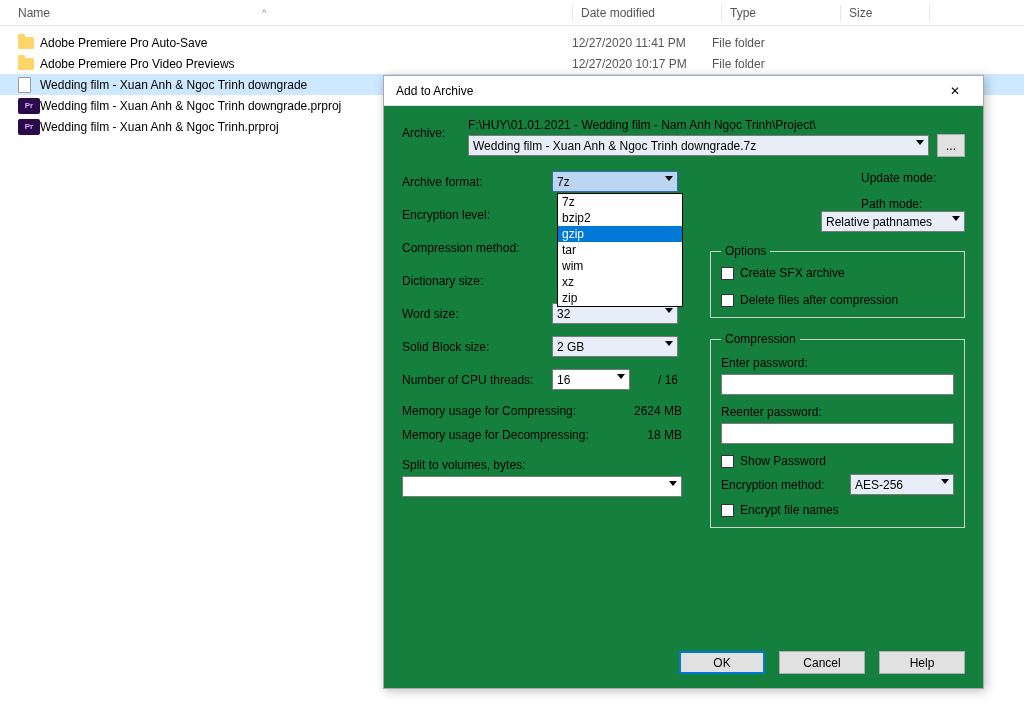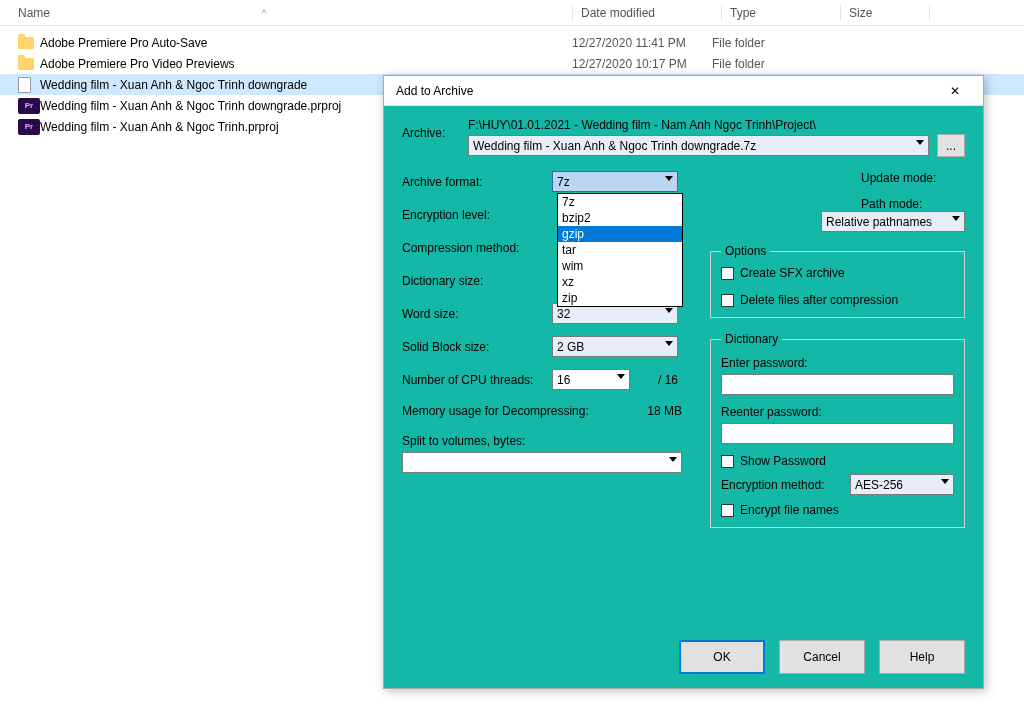--- a/index.html
+++ b/index.html
@@ -16,21 +16,21 @@
   .row.selected { background: #cde8ff; }
   .row .icon-cell { width: 22px; display: flex; align-items: center; }
   .folder-icon { width: 16px; height: 12px; background: #ffd56b; border-radius: 1px; position: relative; }
   .folder-icon::before { content: ""; position: absolute; top: -3px; left: 0; width: 7px; height: 3px; background: #ffd56b; border-radius: 1px 1px 0 0; }
   .file-icon { width: 13px; height: 16px; background: #fff; border: 1px solid #999; border-radius: 1px; }
   .pr-icon { width: 40px; height: 16px; background: #2a0a4a; color: #d9a8ff; font-size: 8px; font-weight: bold; display: flex; align-items: center; justify-content: center; border-radius: 2px; }
   .row .name-cell { flex: 0 0 532px; }
   .row .date-cell { flex: 0 0 140px; color: #555; }
   .row .type-cell { flex: 0 0 110px; color: #555; }
 
-  .dialog { position: absolute; left: 383px; top: 75px; width: 601px; height: 614px; background: #14b8a6; border: 1px solid #aaa; box-shadow: 2px 2px 10px rgba(0,0,0,0.25); display: flex; flex-direction: column; }
+  .dialog { position: absolute; left: 383px; top: 75px; width: 601px; height: 614px; background: #15803d; border: 1px solid #aaa; box-shadow: 2px 2px 10px rgba(0,0,0,0.25); display: flex; flex-direction: column; }
   .titlebar { height: 30px; background: #fff; display: flex; align-items: center; padding: 0 8px 0 12px; border-bottom: 1px solid #e0e0e0; }
   .titlebar-title { flex: 1; }
   .close-btn { width: 40px; height: 28px; display: flex; align-items: center; justify-content: center; font-size: 14px; }
 
   .dialog-body { flex: 1; padding: 12px 18px; position: relative; }
   .archive-row { display: flex; align-items: flex-start; margin-bottom: 14px; }
   .archive-label { width: 66px; padding-top: 8px; }
   .archive-right { flex: 1; }
   .path-line { color: #000; margin-bottom: 2px; font-size: 12px; }
   .name-input-row { display: flex; gap: 8px; align-items: center; }
@@ -73,21 +73,21 @@
   .chk-row { display: flex; align-items: center; margin-bottom: 6px; gap: 6px; }
   .chk { width: 13px; height: 13px; border: 1px solid #333; background: #fff; }
   .pw-label { margin-bottom: 4px; margin-top: 2px; }
   .pw-input { width: 100%; height: 21px; background: #fff; border: 1px solid #7a7a7a; margin-bottom: 10px; }
 
   .dropdown-list { position: absolute; left: 155px; top: 93px; width: 126px; background: #fff; border: 1px solid #000; z-index: 20; }
   .dropdown-item { padding: 1px 4px; line-height: 14px; font-size: 12px; }
   .dropdown-item.highlight { background: #0078d7; color: #fff; }
 
   .button-row { display: flex; justify-content: flex-end; gap: 14px; padding: 10px 18px 14px; }
-  .btn { width: 86px; height: 34px; background: #e1e1e1; border: 1px solid #adadad; display: flex; align-items: center; justify-content: center; }
+  .btn { width: 86px; height: 23px; background: #e1e1e1; border: 1px solid #adadad; display: flex; align-items: center; justify-content: center; }
   .btn.primary { border: 2px solid #0078d7; background: #e1e1e1; }
 </style>
 </head>
 <body>
 
 <div class="explorer-header">
   <div class="col-name"><span>Name</span><span class="sort-caret">^</span></div>
   <div class="divider"></div>
   <div class="col-date">Date modified</div>
   <div class="divider"></div>
@@ -197,20 +197,24 @@
               <div class="combo-arrow"></div>
             </div>
         </div>
         <div class="cpu-row">
           <div class="cpu-label">Number of CPU threads:</div>
           <div class="combo w78" style="background:#fff;">
               <span>16</span>
               <div class="combo-arrow"></div>
             </div>
           <div class="cpu-total">/ 16</div>
+        </div>
+        <div class="mem-row">
+          <div class="mem-label">Memory usage for Compressing:</div>
+          <div class="mem-val">2624 MB</div>
         </div>
         <div class="mem-row" style="margin-bottom:16px;">
           <div class="mem-label">Memory usage for Decompressing:</div>
           <div class="mem-val">18 MB</div>
         </div>
         <div class="split-section">
           <div class="split-label">Split to volumes, bytes:</div>
           <div class="combo w-full" style="background:#fff;">
               <div class="combo-arrow"></div>
             </div>
@@ -245,21 +249,21 @@
               <div class="chk"></div>
               <span>Create SFX archive</span>
             </div>
           <div class="chk-row" style="margin-bottom:0;margin-top:13px;">
               <div class="chk"></div>
               <span>Delete files after compression</span>
             </div>
         </fieldset>
 
         <fieldset>
-          <legend>Dictionary</legend>
+          <legend>Compression</legend>
           <div class="pw-label">Enter password:</div>
           <div class="pw-input"></div>
           <div class="pw-label">Reenter password:</div>
           <div class="pw-input"></div>
           <div class="chk-row">
               <div class="chk"></div>
               <span>Show Password</span>
             </div>
           <div class="form-row" style="margin-bottom:8px;">
             <div style="flex:1;">Encryption method:</div>

